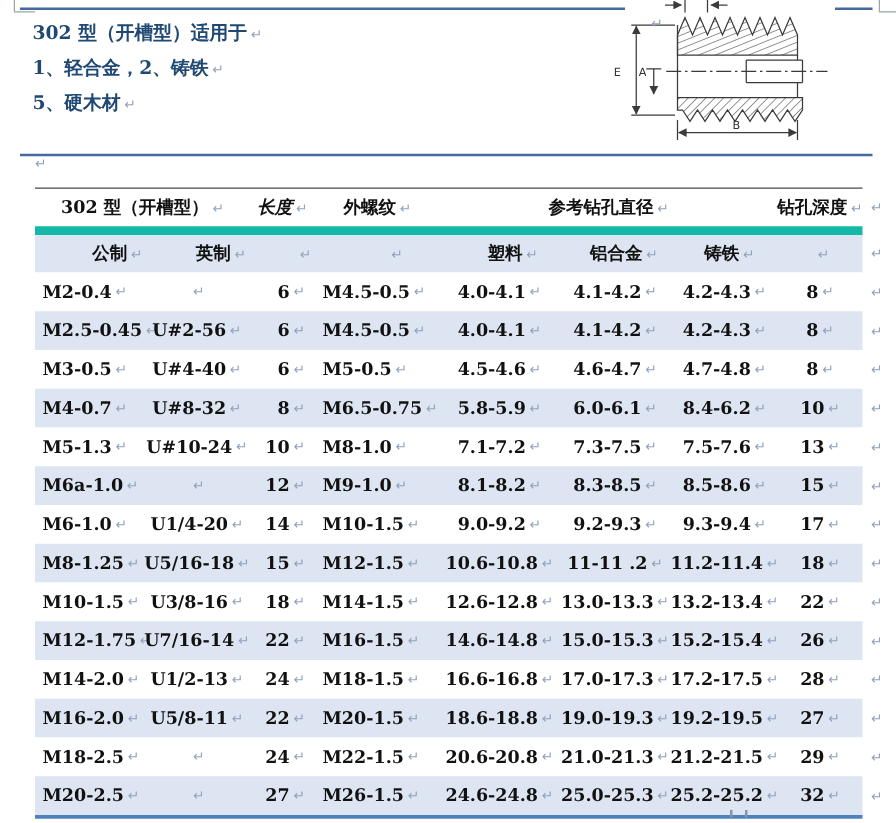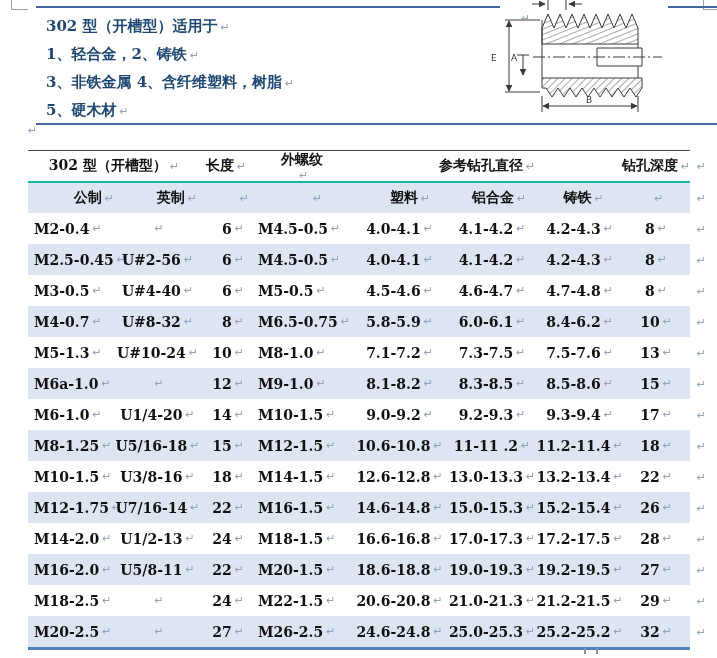--- a/index.html
+++ b/index.html
@@ -1,65 +1,64 @@
 <!DOCTYPE html>
 <html><head>
 <meta charset="utf-8">
 <style>
   html,body{margin:0;padding:0;background:#fff;}
   #page{position:relative;width:717px;height:658px;background:#ffffff;overflow:hidden;
         font-family:"DejaVu Serif","Liberation Serif",serif;}
   
   .cropmark{position:absolute;background:#9aa4b0;}
   
-  #intro{position:absolute;left:36px;top:6px;width:672px;height:110px;
+  #intro{position:absolute;left:16px;top:6px;width:672px;height:110px;
          border-top:2px solid #44699e;border-bottom:2px solid #44699e;
          padding:5px 0 0 10px;box-sizing:content-box;}
   .intro-line{font-size:15px;font-weight:bold;color:#1f4873;line-height:26px;white-space:nowrap;}
   .pmark{color:#93a2ba;font-family:"DejaVu Sans","Liberation Sans",sans-serif;
          font-size:11px;font-weight:normal;margin-left:3px;}
   
   #mid-pilcrow{position:absolute;left:25px;top:124px;}
   #diagram-pilcrow{position:absolute;left:518px;top:12px;}
   
   #diagram{position:absolute;left:480px;top:0px;}
   
   #ins-table{position:absolute;left:28px;top:150px;width:662px;}
   .trow{position:relative;display:flex;height:31px;align-items:center;background:#fff;}
   .trow.shaded{background:#dce5f1;}
   .hrow1{position:relative;display:flex;height:30px;align-items:center;
-         border-top:1px solid #4a4a4a;border-bottom:2px solid #14b8a6;background:#fff;}
+         border-top:1px solid #4a4a4a;border-bottom:7px solid #14b8a6;background:#fff;}
   .hrow2{position:relative;display:flex;height:30px;align-items:center;background:#dce5f1;padding-left:24px;}
   .cell{display:flex;align-items:center;box-sizing:border-box;overflow:visible;
         font-size:14px;font-weight:bold;color:#111;white-space:nowrap;}
   .a-l{justify-content:flex-start;padding-left:6px;}
   .a-c{justify-content:center;}
   .a-r{justify-content:flex-end;padding-right:8px;}
   .c0{width:87px;}.c1{width:85px;}.c2{width:52px;}.c3{width:100px;}
   .c4{width:95px;}.c5{width:90px;}.c6{width:85px;}.c7{width:68px;}
-  .g0{width:172px;}.g1{width:52px;}.g2{width:100px;flex-direction:column;}.g3{width:270px;}.g4{width:68px;}
+  .g0{width:172px;}.g1{width:52px;font-style:italic;}.g2{width:100px;}.g3{width:270px;}.g4{width:68px;}
   .endmark{position:absolute;right:-16px;top:50%;transform:translateY(-50%);}
   #table-bottom{height:3px;background:#4f81bd;}
   .bottom-tick{position:absolute;width:2px;height:6px;background:#8a94a4;}
   svg text{font-family:"DejaVu Sans","Liberation Sans",sans-serif;font-size:9px;fill:#333;}
 </style>
 </head>
 <body>
 
 <div id="page">
 
   <div class="cropmark" style="left:11px;top:0;width:1px;height:9px;"></div>
   <div class="cropmark" style="left:11px;top:9px;width:17px;height:1px;"></div>
   <div class="cropmark" style="left:703px;top:0;width:1px;height:9px;"></div>
   <div class="cropmark" style="left:703px;top:9px;width:14px;height:1px;"></div>
 
   <div id="intro">
     <div class="intro-line"><span>302 型（开槽型）适用于</span><span class="pmark">↵</span></div>
     <div class="intro-line"><span>1、轻合金，2、铸铁</span><span class="pmark">↵</span></div>
-    <div class="intro-line"><span>3、非铁金属 4、含纤维塑料，树脂</span><span class="pmark">↵</span></div>
     <div class="intro-line"><span>5、硬木材</span><span class="pmark">↵</span></div>
   </div>
 
   <svg id="diagram" width="200" height="118" viewBox="0 0 200 118">
     <defs>
       <marker id="arr" viewBox="0 0 10 10" refX="9" refY="5" markerWidth="7" markerHeight="7" orient="auto-start-reverse">
         <path d="M0,0 L10,5 L0,10 z" fill="#3a3a3a"></path>
       </marker>
       <pattern id="hatch1" patternUnits="userSpaceOnUse" width="5" height="5" patternTransform="rotate(68)">
         <line x1="0" y1="0" x2="0" y2="5" stroke="#555" stroke-width="1"></line>
@@ -632,21 +631,21 @@
             <span class="pmark">↵</span>
           </div>
           <div class="cell c1 a-c">
             <span class="pmark">↵</span>
           </div>
           <div class="cell c2 a-r">
             <span>27</span>
             <span class="pmark">↵</span>
           </div>
           <div class="cell c3 a-l">
-            <span>M26-2.5</span>
+            <span>M26-1.5</span>
             <span class="pmark">↵</span>
           </div>
           <div class="cell c4 a-c">
             <span>24.6-24.8</span>
             <span class="pmark">↵</span>
           </div>
           <div class="cell c5 a-c">
             <span>25.0-25.3</span>
             <span class="pmark">↵</span>
           </div>

